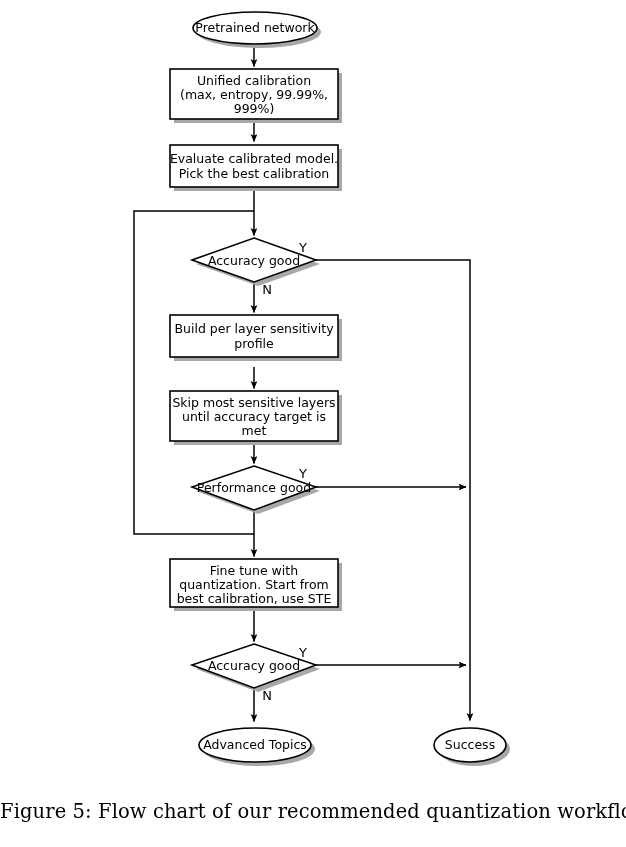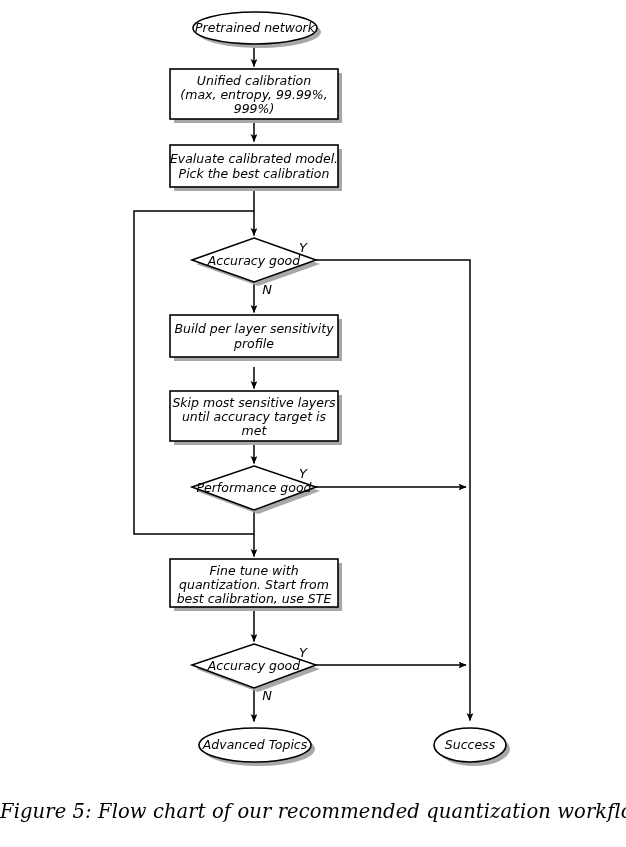--- a/index.html
+++ b/index.html
@@ -13,21 +13,20 @@
     position: relative;
     font-family: "DejaVu Sans", sans-serif;
     overflow: hidden;
   }
   #figure-root {
     position: absolute;
     left: 0;
     top: 0;
     width: 544px;
     height: 847px;
-    font-style: italic;
   }
   #flow-svg {
     position: absolute;
     left: 0;
     top: 0;
     width: 626px;
     height: 790px;
     display: block;
   }
   .node-label {

